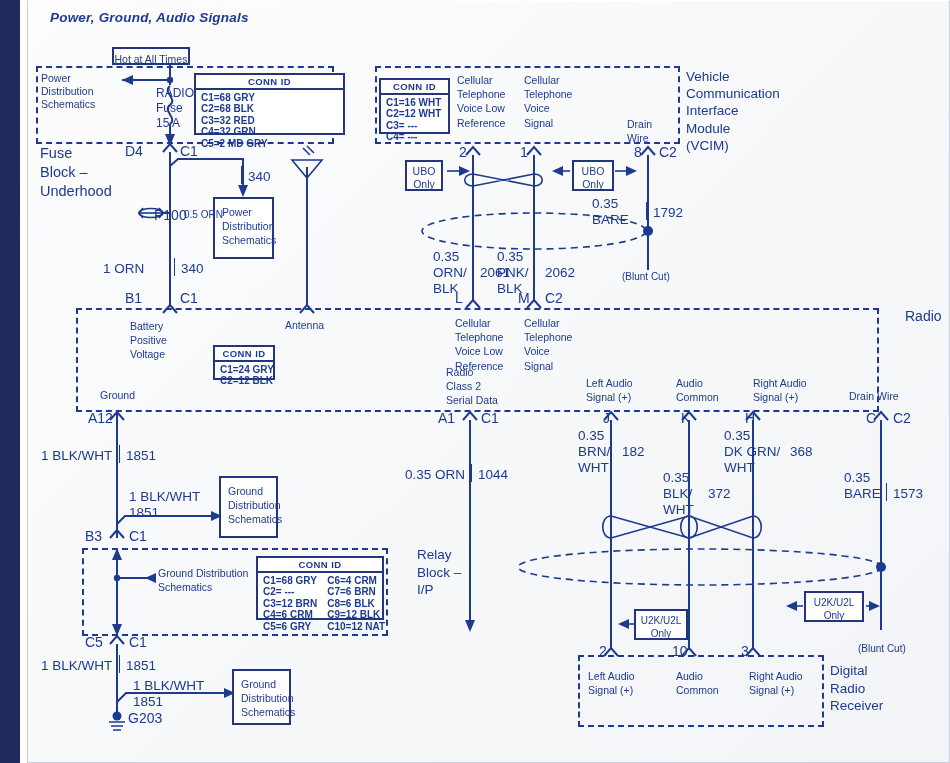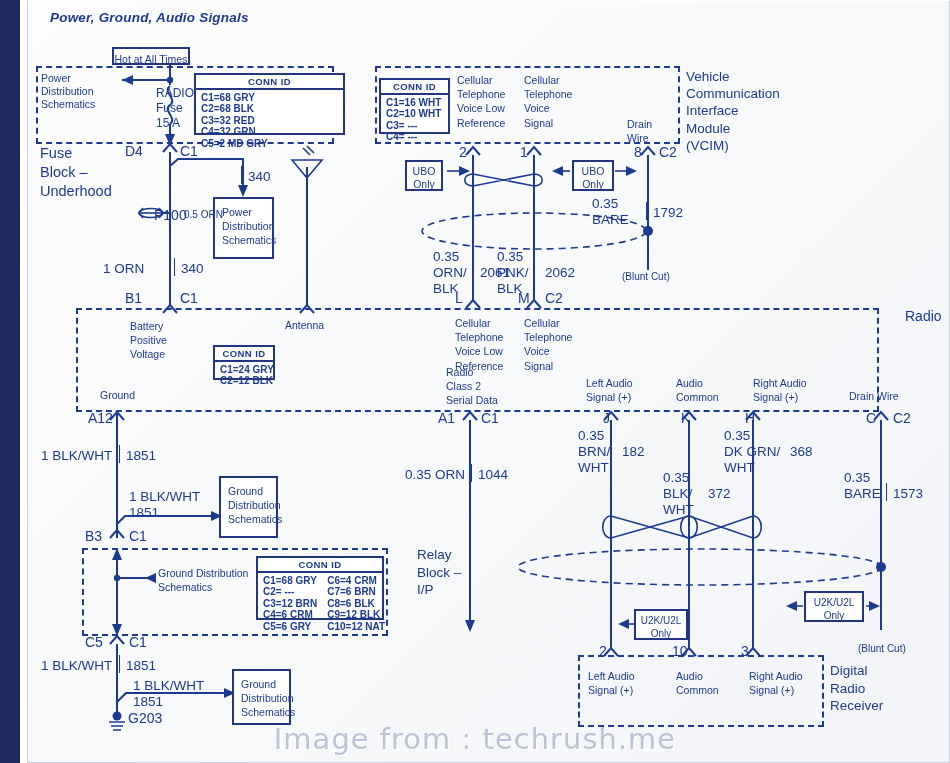--- a/index.html
+++ b/index.html
@@ -307,21 +307,21 @@
 C3=32 RED
 C4=32 GRN
 C5=2 MD GRY</div>
     </div>
   </div>
 
   <div class="connid" style="left:379px;top:78px;width:71px;height:56px;">
     <div class="hdr">CONN ID</div>
     <div class="body">
       <div class="col">C1=16 WHT
-C2=10 WHT
+C2=12 WHT
 C3= ---
 C4= ---</div>
     </div>
   </div>
 
   <div class="connid" style="left:213px;top:345px;width:62px;height:35px;">
     <div class="hdr">CONN ID</div>
     <div class="body">
       <div class="col">C1=24 GRY
 C2=12 BLK</div>
@@ -491,15 +491,14 @@
   <div class="t" style="left:158px;top:566px;font-size:10.5px;line-height:14.2px;">Ground Distribution
 Schematics</div>
 
   <div class="t" style="left:588px;top:669px;font-size:10.5px;line-height:14.2px;">Left Audio
 Signal (+)</div>
   <div class="t" style="left:676px;top:669px;font-size:10.5px;line-height:14.2px;">Audio
 Common</div>
   <div class="t" style="left:749px;top:669px;font-size:10.5px;line-height:14.2px;">Right Audio
 Signal (+)</div>
 
-  <div id="watermark">Image from : techrush.me</div>
 
 </div>
 
 </body></html>

